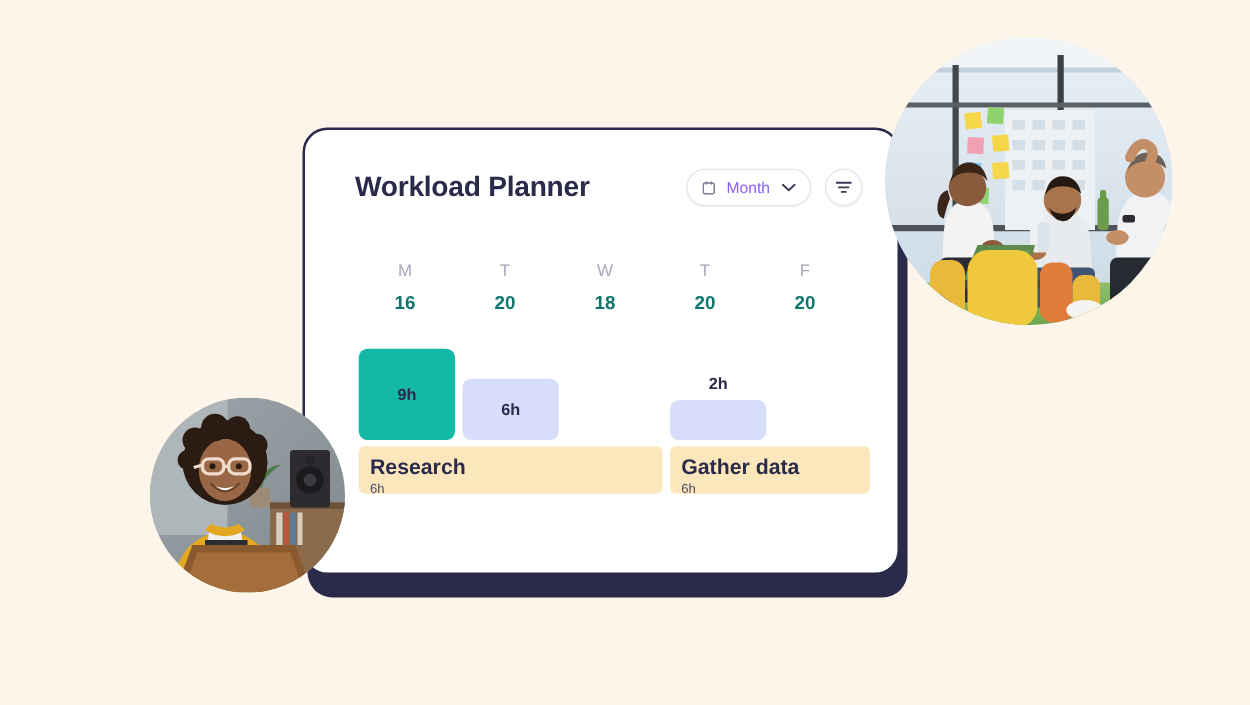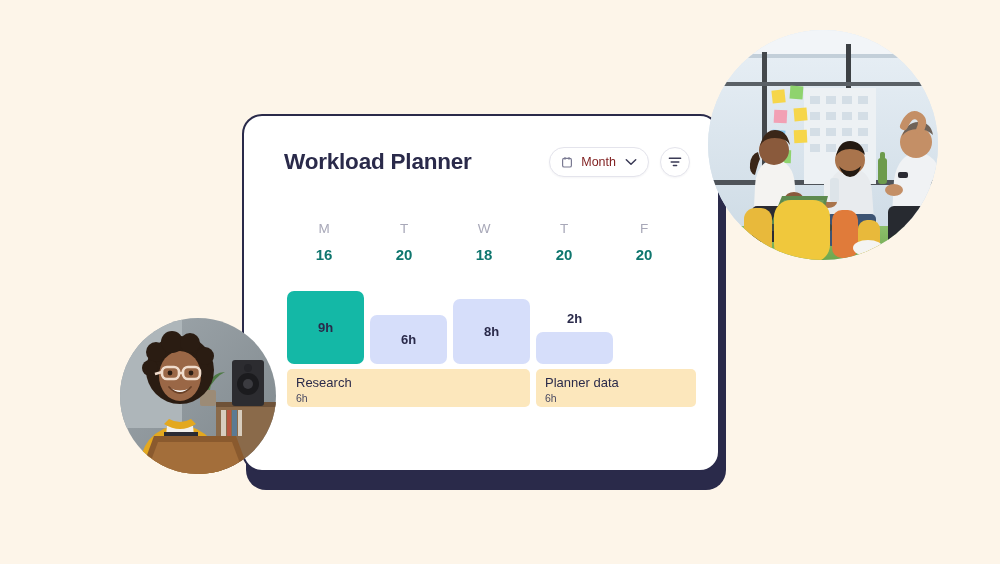--- a/index.html
+++ b/index.html
@@ -19,21 +19,21 @@
   #stage {
     position: relative;
     width: 1000px;
     height: 564px;
   }
 
   
   .card-wrap {
     position: absolute;
     left: 242px;
-    top: 114px;
+    top: 102px;
     width: 480px;
     height: 368px;
   }
 
   
   .card-shadow {
     position: absolute;
     left: 4px;
     top: 8px;
     width: 480px;
@@ -87,21 +87,21 @@
     height: 30px;
     padding: 0 11px 0 12px;
     background: #FFFFFF;
     border: 1px solid #E4E4EC;
     border-radius: 16px;
     box-shadow: 0 1px 2px rgba(40,40,70,0.05);
   }
 
   .range-label {
     font-size: 12.5px;
-    color: #7f1d1d;
+    color: #8b5cf6;
     white-space: nowrap;
   }
 
   .filter-btn {
     width: 30px;
     height: 30px;
     background: #FFFFFF;
     border: 1px solid #E4E4EC;
     border-radius: 50%;
     display: flex;
@@ -193,22 +193,22 @@
 
   .task {
     position: absolute;
     top: 0;
     height: 38px;
     border-radius: 5px;
     padding: 6px 0 0 9px;
   }
 
   .task-name {
-    font-size: 13px;
-    font-weight: normal;
+    font-size: 17px;
+    font-weight: bold;
     color: #2A2A4A;
     line-height: 1.25;
   }
 
   .task-dur {
     font-size: 10.5px;
     color: #4A4A62;
     line-height: 1.3;
     margin-top: 1px;
   }
@@ -306,39 +306,34 @@
             <div class="bar-col" style="left: 3px;">
               <div class="bar" style="height: 73px; background: #14b8a6;">
                 <div class="bar-label">9h</div>
               </div>
             </div>
             <div class="bar-col" style="left: 86px;">
               <div class="bar" style="height: 49px; background: rgb(214, 222, 250);">
                 <div class="bar-label">6h</div>
               </div>
             </div>
-            <div class="bar-col" style="left: 169px;">
-              <div class="bar" style="height: 65px; background: rgb(214, 222, 250);">
-                <div class="bar-label">8h</div>
-              </div>
-            </div>
             <div class="bar-col" style="left: 252px;">
               <div class="bar" style="height: 32px; background: rgb(214, 222, 250);">
                 <div class="bar-label outside">2h</div>
               </div>
             </div>
           </div>
 
         <div class="tasks-row" id="tasks-row">
             <div class="task" style="left: 3px; width: 243px; background: rgb(252, 231, 188);">
               <div class="task-name">Research</div>
               <div class="task-dur">6h</div>
             </div>
             <div class="task" style="left: 252px; width: 160px; background: rgb(252, 231, 188);">
-              <div class="task-name">Planner data</div>
+              <div class="task-name">Gather data</div>
               <div class="task-dur">6h</div>
             </div>
           </div>
 
       </div>
     </div>
   </div>
 
   <div class="bubble bubble-tr">
     <svg viewBox="0 0 230 230" preserveAspectRatio="xMidYMid slice">

